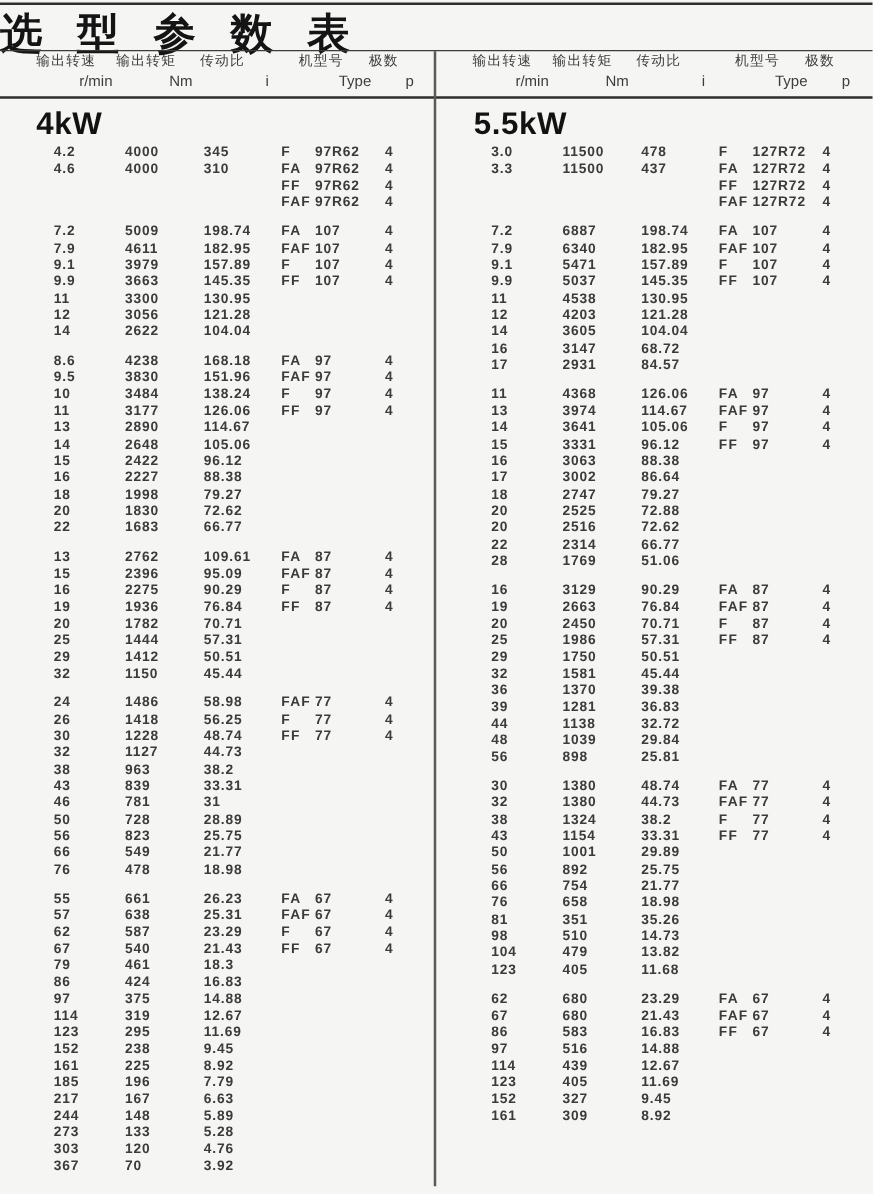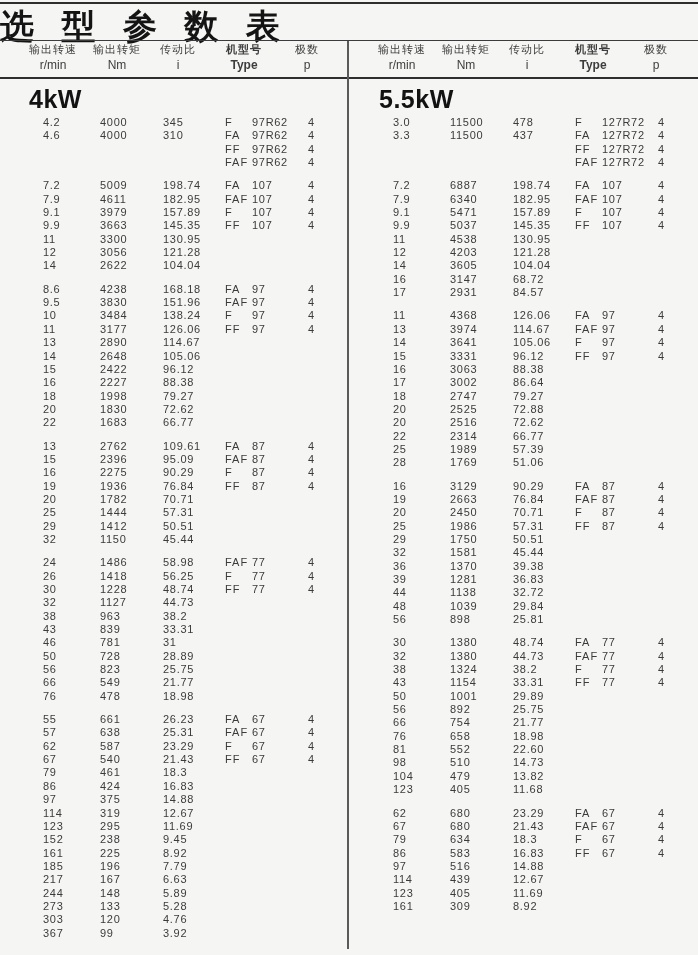--- a/index.html
+++ b/index.html
@@ -22,35 +22,35 @@
     text-align:left;
     font-size:34px;font-weight:bold;color:#141414;
     letter-spacing:9px;white-space:nowrap;
   }
   .header{position:absolute;top:43px;left:0;width:698px;height:34px;}
   .header-half{position:absolute;top:0;height:34px;width:349px;}
   .header-half.left{left:0;}
   .header-half.right{left:349px;}
   .hlabel{position:absolute;top:0;text-align:center;line-height:13px;}
   .hlabel .zh{font-size:11px;letter-spacing:1px;color:#3d3d3d;}
-  .hlabel .en{font-size:12px;margin-top:3px;color:#3d3d3d;}
+  .hlabel .en{font-size:12px;margin-top:3px;color:#3d3d3d;text-align:right;}
   .hl-0{left:16px;width:74px;}
   .hl-1{left:80px;width:74px;}
   .hl-2{left:141px;width:74px;}
-  .hl-3{left:204px;width:80px;font-weight:bold;}
+  .hl-3{left:217px;width:80px;}
   .hl-4{left:283px;width:48px;}
   .content{position:absolute;top:80px;left:0;width:698px;height:875px;}
   .section{position:absolute;top:0;height:875px;width:348px;}
   .section.s0{left:0;}
   .section.s1{left:350px;}
   .power{
     padding:5px 0 0 29px;height:31px;box-sizing:content-box;
     font-size:25px;font-weight:bold;color:#121212;letter-spacing:0.5px;
   }
-  .rows{padding-left:38px;}
+  .rows{padding-left:38px;font-weight:bold;}
   .group{margin-bottom:10px;}
   .row{height:13.35px;line-height:13.35px;font-size:11px;white-space:nowrap;}
   .c{display:inline-block;vertical-align:top;letter-spacing:0.7px;box-sizing:border-box;color:#3b3b3b;}
   .c0{width:58px;padding-left:5px;}
   .c1{width:62px;padding-left:4px;}
   .c2{width:64px;padding-left:5px;}
   .c3{width:30px;padding-left:3px;letter-spacing:1px;}
   .c4{width:56px;}
   .c5{width:20px;}
 </style>
@@ -180,21 +180,21 @@
             <div class="row"><span class="c c0">97</span><span class="c c1">375</span><span class="c c2">14.88</span><span class="c c3"></span><span class="c c4"></span><span class="c c5"></span></div>
             <div class="row"><span class="c c0">114</span><span class="c c1">319</span><span class="c c2">12.67</span><span class="c c3"></span><span class="c c4"></span><span class="c c5"></span></div>
             <div class="row"><span class="c c0">123</span><span class="c c1">295</span><span class="c c2">11.69</span><span class="c c3"></span><span class="c c4"></span><span class="c c5"></span></div>
             <div class="row"><span class="c c0">152</span><span class="c c1">238</span><span class="c c2">9.45</span><span class="c c3"></span><span class="c c4"></span><span class="c c5"></span></div>
             <div class="row"><span class="c c0">161</span><span class="c c1">225</span><span class="c c2">8.92</span><span class="c c3"></span><span class="c c4"></span><span class="c c5"></span></div>
             <div class="row"><span class="c c0">185</span><span class="c c1">196</span><span class="c c2">7.79</span><span class="c c3"></span><span class="c c4"></span><span class="c c5"></span></div>
             <div class="row"><span class="c c0">217</span><span class="c c1">167</span><span class="c c2">6.63</span><span class="c c3"></span><span class="c c4"></span><span class="c c5"></span></div>
             <div class="row"><span class="c c0">244</span><span class="c c1">148</span><span class="c c2">5.89</span><span class="c c3"></span><span class="c c4"></span><span class="c c5"></span></div>
             <div class="row"><span class="c c0">273</span><span class="c c1">133</span><span class="c c2">5.28</span><span class="c c3"></span><span class="c c4"></span><span class="c c5"></span></div>
             <div class="row"><span class="c c0">303</span><span class="c c1">120</span><span class="c c2">4.76</span><span class="c c3"></span><span class="c c4"></span><span class="c c5"></span></div>
-            <div class="row"><span class="c c0">367</span><span class="c c1">99</span><span class="c c2">3.92</span><span class="c c3"></span><span class="c c4"></span><span class="c c5"></span></div>
+            <div class="row"><span class="c c0">367</span><span class="c c1">70</span><span class="c c2">3.92</span><span class="c c3"></span><span class="c c4"></span><span class="c c5"></span></div>
           </div>
         </div>
     </div>
     <div class="section s1">
       <div class="power">5.5kW</div>
       <div class="rows">
           <div class="group">
             <div class="row"><span class="c c0">3.0</span><span class="c c1">11500</span><span class="c c2">478</span><span class="c c3">F</span><span class="c c4">127R72</span><span class="c c5">4</span></div>
             <div class="row"><span class="c c0">3.3</span><span class="c c1">11500</span><span class="c c2">437</span><span class="c c3">FA</span><span class="c c4">127R72</span><span class="c c5">4</span></div>
             <div class="row"><span class="c c0"></span><span class="c c1"></span><span class="c c2"></span><span class="c c3">FF</span><span class="c c4">127R72</span><span class="c c5">4</span></div>
@@ -215,21 +215,20 @@
             <div class="row"><span class="c c0">11</span><span class="c c1">4368</span><span class="c c2">126.06</span><span class="c c3">FA</span><span class="c c4">97</span><span class="c c5">4</span></div>
             <div class="row"><span class="c c0">13</span><span class="c c1">3974</span><span class="c c2">114.67</span><span class="c c3">FAF</span><span class="c c4">97</span><span class="c c5">4</span></div>
             <div class="row"><span class="c c0">14</span><span class="c c1">3641</span><span class="c c2">105.06</span><span class="c c3">F</span><span class="c c4">97</span><span class="c c5">4</span></div>
             <div class="row"><span class="c c0">15</span><span class="c c1">3331</span><span class="c c2">96.12</span><span class="c c3">FF</span><span class="c c4">97</span><span class="c c5">4</span></div>
             <div class="row"><span class="c c0">16</span><span class="c c1">3063</span><span class="c c2">88.38</span><span class="c c3"></span><span class="c c4"></span><span class="c c5"></span></div>
             <div class="row"><span class="c c0">17</span><span class="c c1">3002</span><span class="c c2">86.64</span><span class="c c3"></span><span class="c c4"></span><span class="c c5"></span></div>
             <div class="row"><span class="c c0">18</span><span class="c c1">2747</span><span class="c c2">79.27</span><span class="c c3"></span><span class="c c4"></span><span class="c c5"></span></div>
             <div class="row"><span class="c c0">20</span><span class="c c1">2525</span><span class="c c2">72.88</span><span class="c c3"></span><span class="c c4"></span><span class="c c5"></span></div>
             <div class="row"><span class="c c0">20</span><span class="c c1">2516</span><span class="c c2">72.62</span><span class="c c3"></span><span class="c c4"></span><span class="c c5"></span></div>
             <div class="row"><span class="c c0">22</span><span class="c c1">2314</span><span class="c c2">66.77</span><span class="c c3"></span><span class="c c4"></span><span class="c c5"></span></div>
-            <div class="row"><span class="c c0">25</span><span class="c c1">1989</span><span class="c c2">57.39</span><span class="c c3"></span><span class="c c4"></span><span class="c c5"></span></div>
             <div class="row"><span class="c c0">28</span><span class="c c1">1769</span><span class="c c2">51.06</span><span class="c c3"></span><span class="c c4"></span><span class="c c5"></span></div>
           </div>
           <div class="group">
             <div class="row"><span class="c c0">16</span><span class="c c1">3129</span><span class="c c2">90.29</span><span class="c c3">FA</span><span class="c c4">87</span><span class="c c5">4</span></div>
             <div class="row"><span class="c c0">19</span><span class="c c1">2663</span><span class="c c2">76.84</span><span class="c c3">FAF</span><span class="c c4">87</span><span class="c c5">4</span></div>
             <div class="row"><span class="c c0">20</span><span class="c c1">2450</span><span class="c c2">70.71</span><span class="c c3">F</span><span class="c c4">87</span><span class="c c5">4</span></div>
             <div class="row"><span class="c c0">25</span><span class="c c1">1986</span><span class="c c2">57.31</span><span class="c c3">FF</span><span class="c c4">87</span><span class="c c5">4</span></div>
             <div class="row"><span class="c c0">29</span><span class="c c1">1750</span><span class="c c2">50.51</span><span class="c c3"></span><span class="c c4"></span><span class="c c5"></span></div>
             <div class="row"><span class="c c0">32</span><span class="c c1">1581</span><span class="c c2">45.44</span><span class="c c3"></span><span class="c c4"></span><span class="c c5"></span></div>
             <div class="row"><span class="c c0">36</span><span class="c c1">1370</span><span class="c c2">39.38</span><span class="c c3"></span><span class="c c4"></span><span class="c c5"></span></div>
@@ -240,32 +239,32 @@
           </div>
           <div class="group">
             <div class="row"><span class="c c0">30</span><span class="c c1">1380</span><span class="c c2">48.74</span><span class="c c3">FA</span><span class="c c4">77</span><span class="c c5">4</span></div>
             <div class="row"><span class="c c0">32</span><span class="c c1">1380</span><span class="c c2">44.73</span><span class="c c3">FAF</span><span class="c c4">77</span><span class="c c5">4</span></div>
             <div class="row"><span class="c c0">38</span><span class="c c1">1324</span><span class="c c2">38.2</span><span class="c c3">F</span><span class="c c4">77</span><span class="c c5">4</span></div>
             <div class="row"><span class="c c0">43</span><span class="c c1">1154</span><span class="c c2">33.31</span><span class="c c3">FF</span><span class="c c4">77</span><span class="c c5">4</span></div>
             <div class="row"><span class="c c0">50</span><span class="c c1">1001</span><span class="c c2">29.89</span><span class="c c3"></span><span class="c c4"></span><span class="c c5"></span></div>
             <div class="row"><span class="c c0">56</span><span class="c c1">892</span><span class="c c2">25.75</span><span class="c c3"></span><span class="c c4"></span><span class="c c5"></span></div>
             <div class="row"><span class="c c0">66</span><span class="c c1">754</span><span class="c c2">21.77</span><span class="c c3"></span><span class="c c4"></span><span class="c c5"></span></div>
             <div class="row"><span class="c c0">76</span><span class="c c1">658</span><span class="c c2">18.98</span><span class="c c3"></span><span class="c c4"></span><span class="c c5"></span></div>
-            <div class="row"><span class="c c0">81</span><span class="c c1">552</span><span class="c c2">22.60</span><span class="c c3"></span><span class="c c4"></span><span class="c c5"></span></div>
+            <div class="row"><span class="c c0">81</span><span class="c c1">351</span><span class="c c2">35.26</span><span class="c c3"></span><span class="c c4"></span><span class="c c5"></span></div>
             <div class="row"><span class="c c0">98</span><span class="c c1">510</span><span class="c c2">14.73</span><span class="c c3"></span><span class="c c4"></span><span class="c c5"></span></div>
             <div class="row"><span class="c c0">104</span><span class="c c1">479</span><span class="c c2">13.82</span><span class="c c3"></span><span class="c c4"></span><span class="c c5"></span></div>
             <div class="row"><span class="c c0">123</span><span class="c c1">405</span><span class="c c2">11.68</span><span class="c c3"></span><span class="c c4"></span><span class="c c5"></span></div>
           </div>
           <div class="group">
             <div class="row"><span class="c c0">62</span><span class="c c1">680</span><span class="c c2">23.29</span><span class="c c3">FA</span><span class="c c4">67</span><span class="c c5">4</span></div>
             <div class="row"><span class="c c0">67</span><span class="c c1">680</span><span class="c c2">21.43</span><span class="c c3">FAF</span><span class="c c4">67</span><span class="c c5">4</span></div>
-            <div class="row"><span class="c c0">79</span><span class="c c1">634</span><span class="c c2">18.3</span><span class="c c3">F</span><span class="c c4">67</span><span class="c c5">4</span></div>
             <div class="row"><span class="c c0">86</span><span class="c c1">583</span><span class="c c2">16.83</span><span class="c c3">FF</span><span class="c c4">67</span><span class="c c5">4</span></div>
             <div class="row"><span class="c c0">97</span><span class="c c1">516</span><span class="c c2">14.88</span><span class="c c3"></span><span class="c c4"></span><span class="c c5"></span></div>
             <div class="row"><span class="c c0">114</span><span class="c c1">439</span><span class="c c2">12.67</span><span class="c c3"></span><span class="c c4"></span><span class="c c5"></span></div>
             <div class="row"><span class="c c0">123</span><span class="c c1">405</span><span class="c c2">11.69</span><span class="c c3"></span><span class="c c4"></span><span class="c c5"></span></div>
+            <div class="row"><span class="c c0">152</span><span class="c c1">327</span><span class="c c2">9.45</span><span class="c c3"></span><span class="c c4"></span><span class="c c5"></span></div>
             <div class="row"><span class="c c0">161</span><span class="c c1">309</span><span class="c c2">8.92</span><span class="c c3"></span><span class="c c4"></span><span class="c c5"></span></div>
           </div>
         </div>
     </div>
   </div>
 
 </div>
 
 </body></html>

